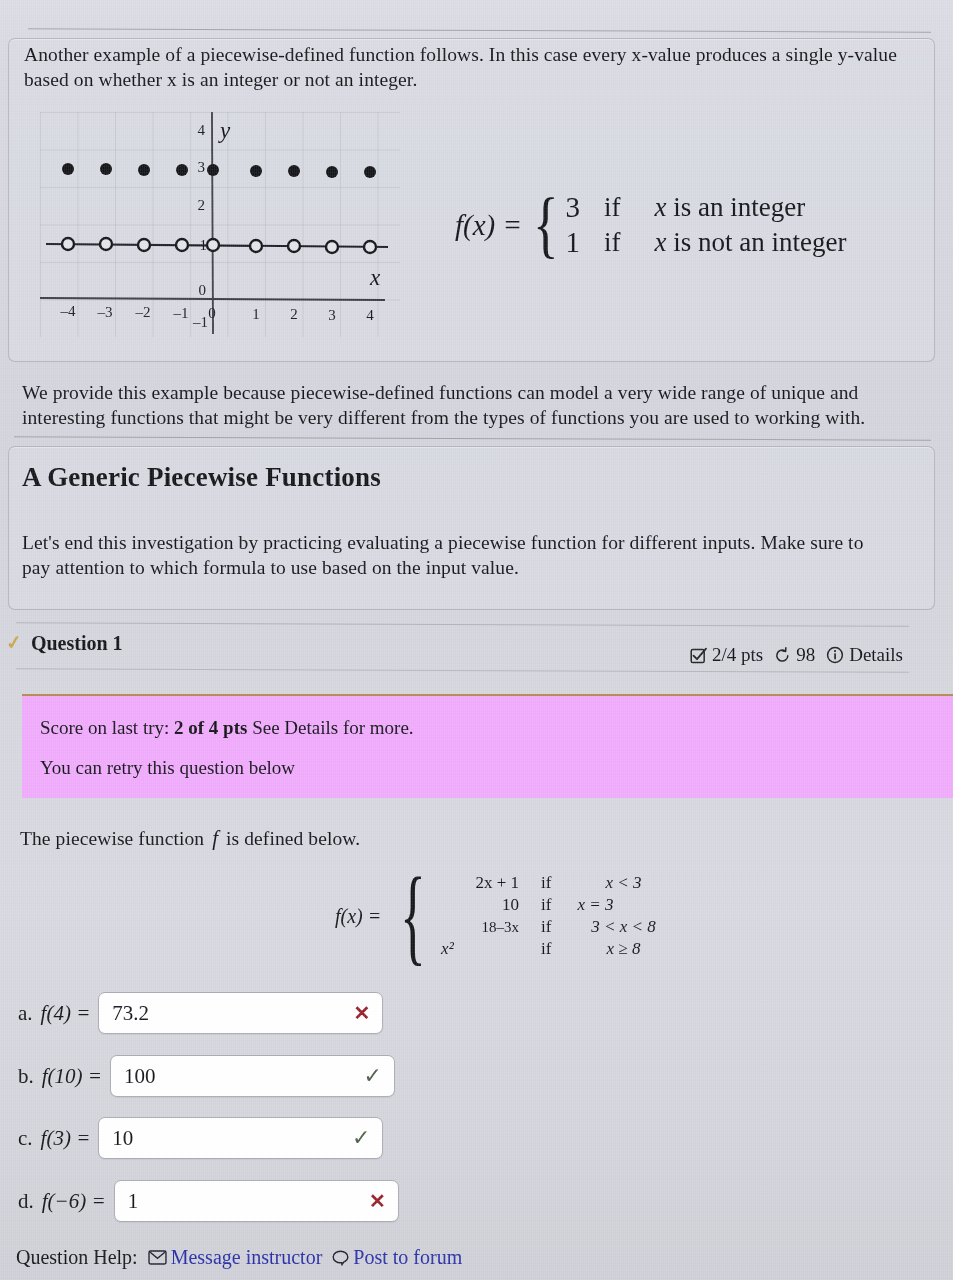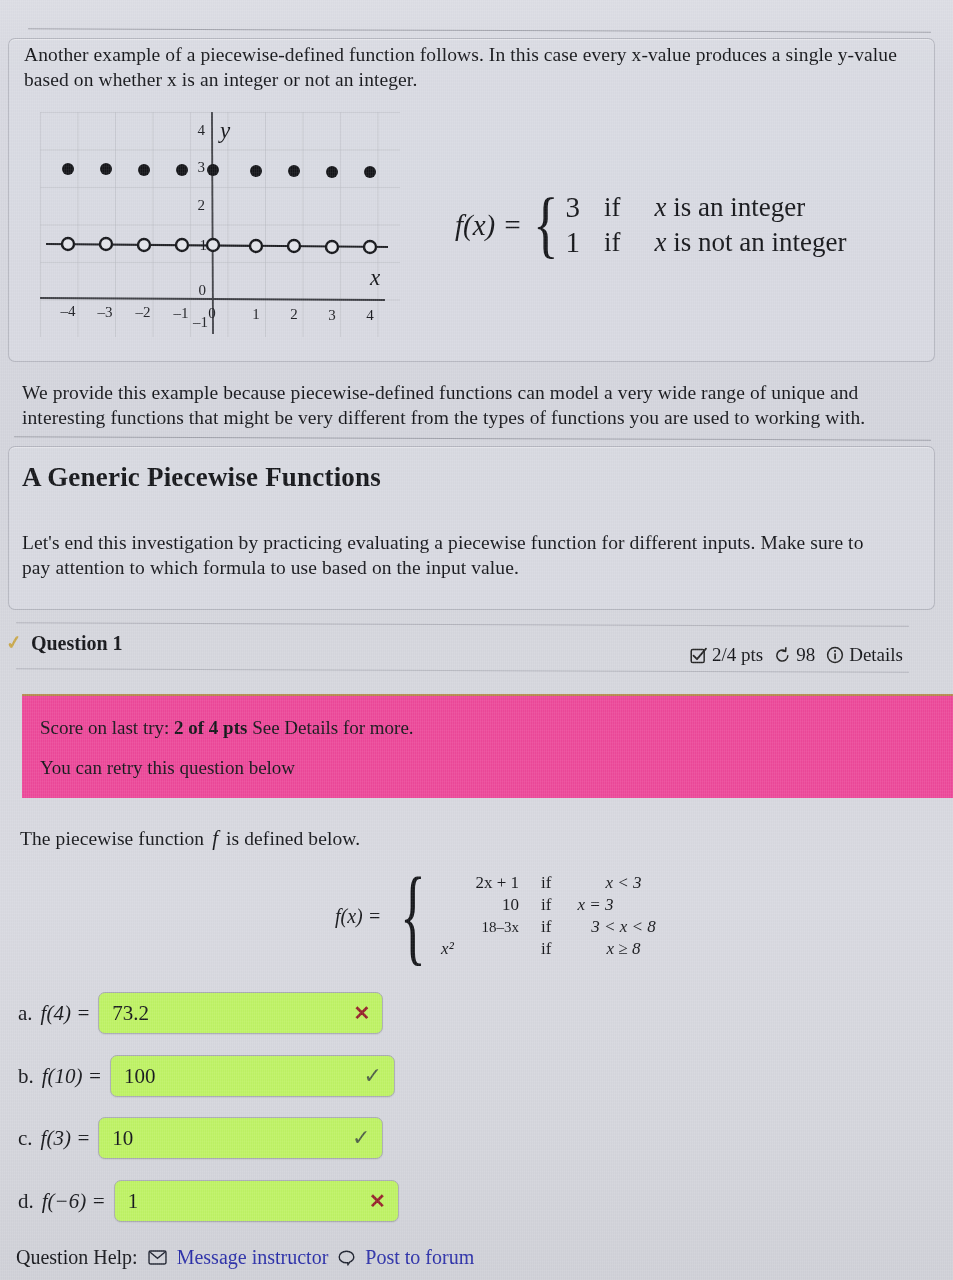--- a/index.html
+++ b/index.html
@@ -130,21 +130,21 @@
     white-space: nowrap;
   }
   .q-meta .grp { display: inline-flex; align-items: center; gap: 5px; }
 
   .banner {
     position: absolute;
     left: 22px;
     right: 0;
     top: 694px;
     height: 102px;
-    background: #ec4899;
+    background: #f0abfc;
     border-top: 2px solid #b58a4e;
   }
   .banner .line {
     font-size: 19px;
     line-height: 24px;
   }
 
   
   .ansrow {
     position: absolute;
@@ -154,21 +154,21 @@
     gap: 0px;
     font-size: 21px;
   }
   .ansrow .lbl {
     white-space: nowrap;
     padding-right: 8px;
   }
   .ansbox {
     position: relative;
     height: 40px;
-    background: #bef264;
+    background: #ffffff;
     border: 1px solid #a9aab3;
     border-radius: 7px;
     display: flex;
     align-items: center;
     box-shadow: 0 1px 1px rgba(0,0,0,.06);
   }
   .ansbox .val {
     padding-left: 13px;
     font-size: 21px;
     font-family: "Liberation Serif", serif;
@@ -191,21 +191,21 @@
     font-size: 20px;
     display: flex;
     align-items: center;
     gap: 10px;
     white-space: nowrap;
   }
   .help .lnk {
     color: #2a2ea8;
     display: inline-flex;
     align-items: center;
-    gap: 10px;
+    gap: 4px;
   }
   .help .lnk svg { display: block; }
 
   .italic { font-style: italic; }
   .bold { font-weight: bold; }
 </style>
 </head>
 <body>
 
 <div class="screen"></div>

